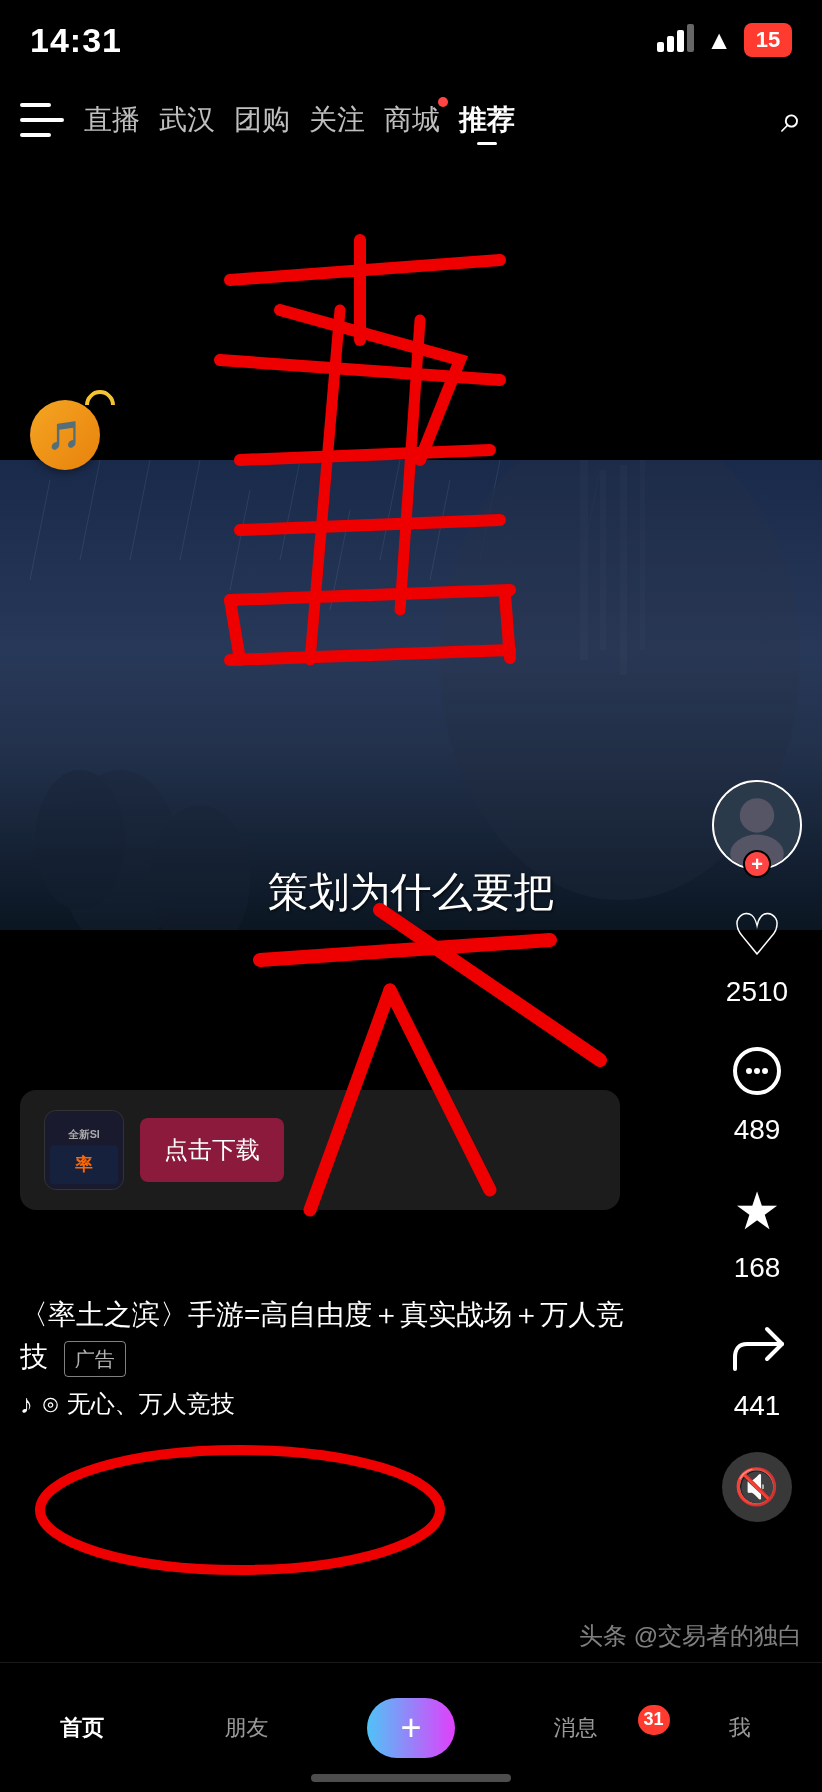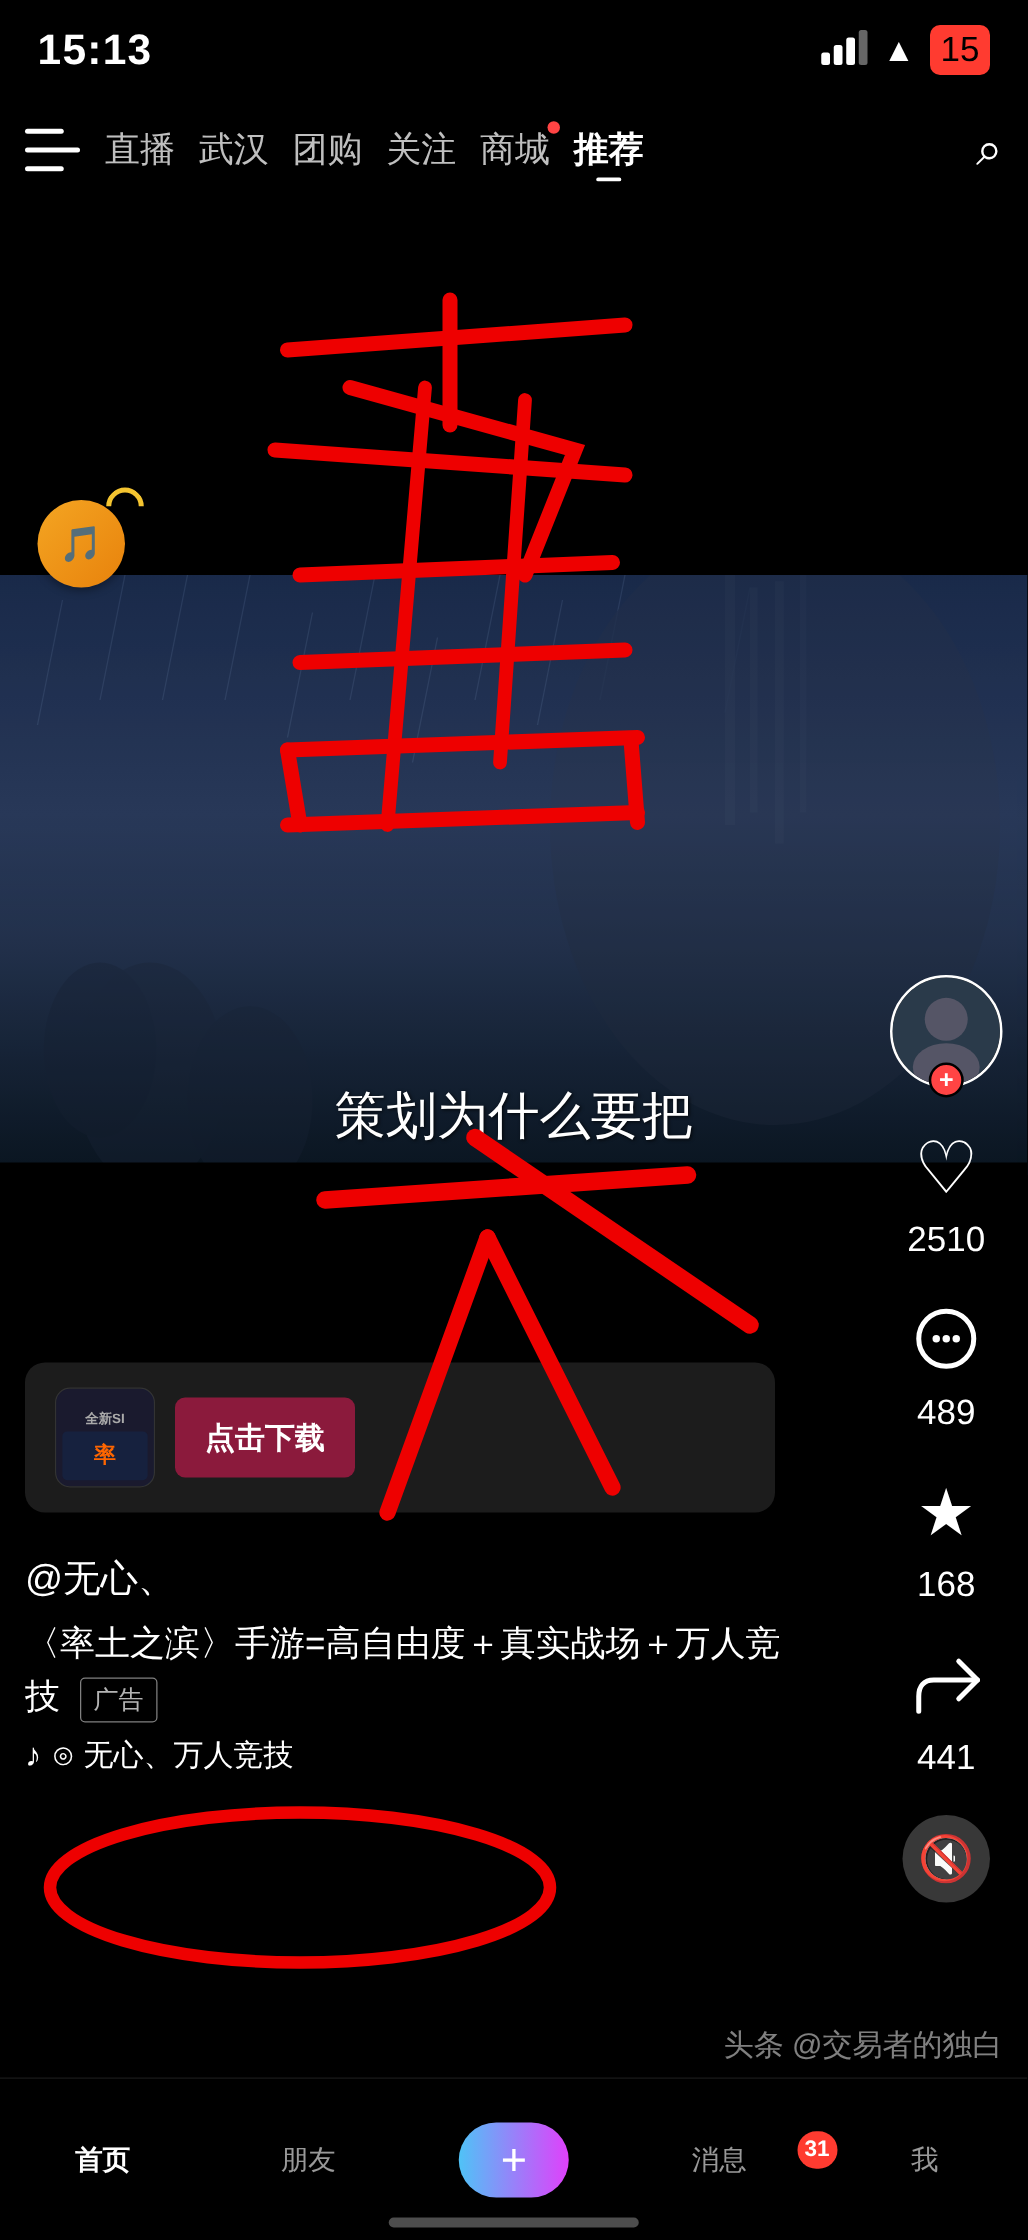--- a/index.html
+++ b/index.html
@@ -54,23 +54,23 @@
     .battery-container {
       display: flex;
       align-items: center;
       background: #ff3b30;
       border-radius: 8px;
       padding: 4px 8px;
       min-width: 48px;
       justify-content: center;
     }
     .battery-text {
-      font-size: 28px;
-      font-weight: 400;
-      color: #000000;
+      font-size: 22px;
+      font-weight: 700;
+      color: #ffffff;
     }
 
     
     .nav-bar {
       width: 100%;
       height: 80px;
       display: flex;
       align-items: center;
       justify-content: space-between;
       padding: 0 20px;
@@ -369,21 +369,20 @@
     }
     .ad-download-btn {
       background: #8b1a3c;
       color: #fff;
       border: none;
       border-radius: 8px;
       padding: 16px 24px;
       font-size: 24px;
       cursor: pointer;
       white-space: nowrap;
-      font-weight: bold;
     }
 
     
     .content-info {
       position: absolute;
       bottom: 180px;
       left: 20px;
       width: 620px;
       z-index: 60;
     }
@@ -521,21 +520,21 @@
       left: 0;
       width: 100%;
       height: 100%;
       opacity: 0.3;
     }
   </style>
 </head>
 <body>
 
 <div class="status-bar">
-  <span class="status-time">15:13</span>
+  <span class="status-time">14:31</span>
   <div class="status-icons">
     <div class="signal-bars">
       <div class="signal-bar" style="height:10px"></div>
       <div class="signal-bar" style="height:16px"></div>
       <div class="signal-bar" style="height:22px"></div>
       <div class="signal-bar" style="height:28px; opacity:0.4"></div>
     </div>
     <span class="wifi-icon">▲</span>
     <div class="battery-container">
       <span class="battery-text">15</span>
@@ -674,21 +673,20 @@
         <rect width="80" height="80" rx="12" fill="#1a1a2e"></rect>
         <text x="40" y="28" text-anchor="middle" font-size="11" fill="#aaa" font-family="sans-serif">全新SI</text>
         <rect x="5" y="35" width="70" height="40" rx="4" fill="#16213e"></rect>
         <text x="40" y="60" text-anchor="middle" font-size="18" fill="#ff6600" font-family="sans-serif" font-weight="bold">率</text>
       </svg>
     </div>
     <button class="ad-download-btn">点击下载</button>
   </div>
 
   <div class="content-info">
-    <div class="content-author">@无心、</div>
     <div class="content-desc">
       <span>〈率土之滨〉手游=高自由度＋真实战场＋万人竞技</span>
       <span class="ad-tag">广告</span>
     </div>
     <div class="content-audio">
       <span class="music-note">♪</span>
       <span>⊙ 无心、万人竞技</span>
     </div>
   </div>
 

